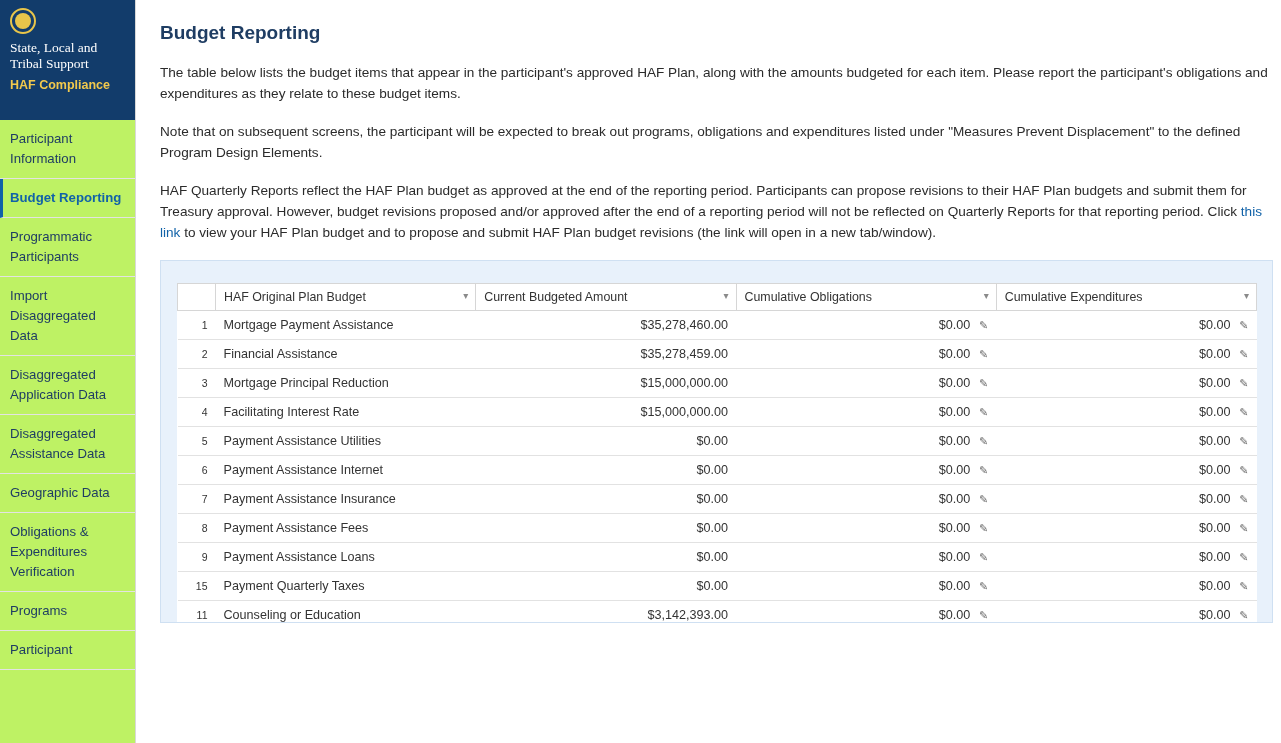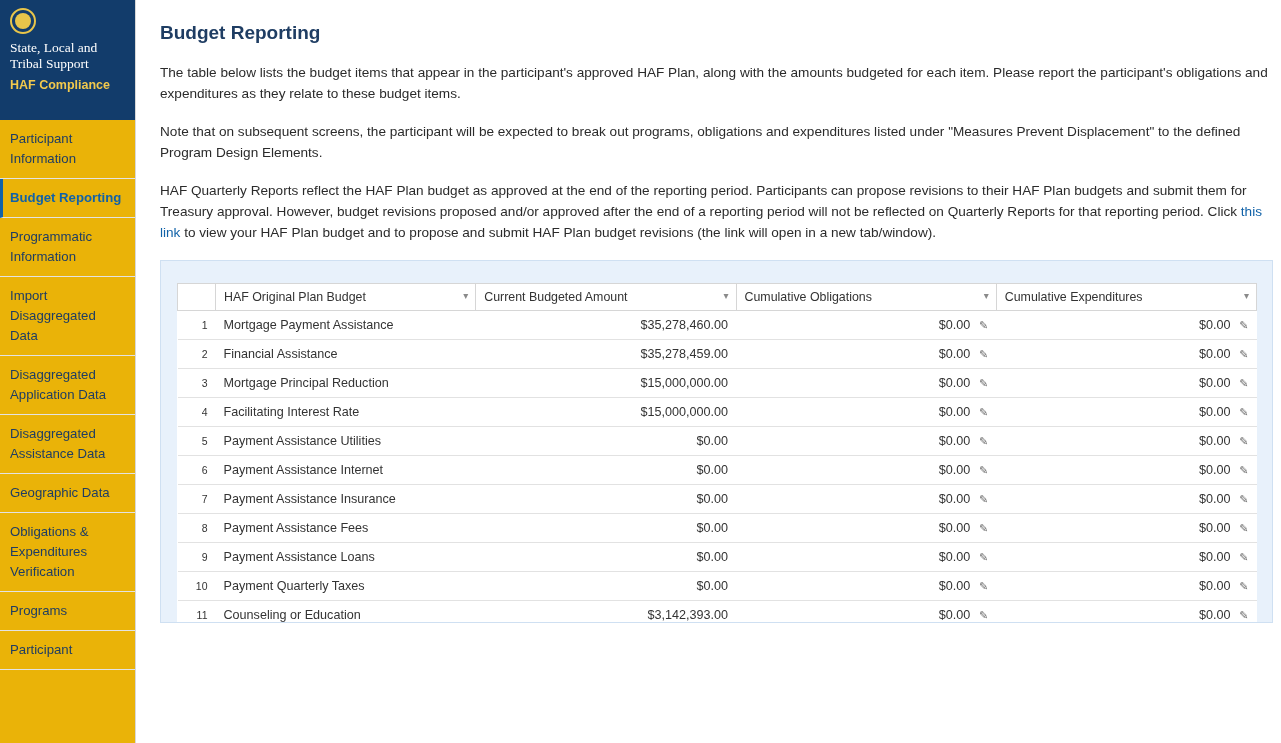--- a/index.html
+++ b/index.html
@@ -11,21 +11,21 @@
     font-family: "Liberation Sans", sans-serif;
     color: #333333;
   }
   .app { display: flex; width: 1281px; height: 743px; }
 
   
   .sidebar {
     width: 136px;
     min-width: 136px;
     height: 743px;
-    background: #eab308;
+    background: #bef264;
     border-right: 1px solid #d8d8d8;
     display: flex;
     flex-direction: column;
   }
   .brand {
     background: #123c6b;
     color: #ffffff;
     padding: 8px 10px 10px 10px;
     height: 120px;
     position: relative;
@@ -173,21 +173,21 @@
     <div class="brand">
       <div class="brand-logo">
         <span class="seal"></span>
       </div>
       <div class="brand-title">State, Local and Tribal Support</div>
       <div class="brand-sub">HAF Compliance</div>
     </div>
     <nav class="nav">
       <div class="nav-item">Participant Information</div>
       <div class="nav-item active">Budget Reporting</div>
-      <div class="nav-item">Programmatic Information</div>
+      <div class="nav-item">Programmatic Participants</div>
       <div class="nav-item">Import Disaggregated Data</div>
       <div class="nav-item">Disaggregated Application Data</div>
       <div class="nav-item">Disaggregated Assistance Data</div>
       <div class="nav-item">Geographic Data</div>
       <div class="nav-item">Obligations &amp; Expenditures Verification</div>
       <div class="nav-item">Programs</div>
       <div class="nav-item">Participant</div>
     </nav>
   </aside>
 
@@ -369,21 +369,21 @@
                 </span>
               </td>
             <td class="exp">
                 <span class="cellwrap">
                   <span>$0.00</span>
                   <span class="pencil">✎</span>
                 </span>
               </td>
           </tr>
           <tr>
-            <td class="rownum">10</td>
+            <td class="rownum">15</td>
             <td class="label">Payment Quarterly Taxes</td>
             <td class="amount">$0.00</td>
             <td class="obl">
                 <span class="cellwrap">
                   <span>$0.00</span>
                   <span class="pencil">✎</span>
                 </span>
               </td>
             <td class="exp">
                 <span class="cellwrap">

